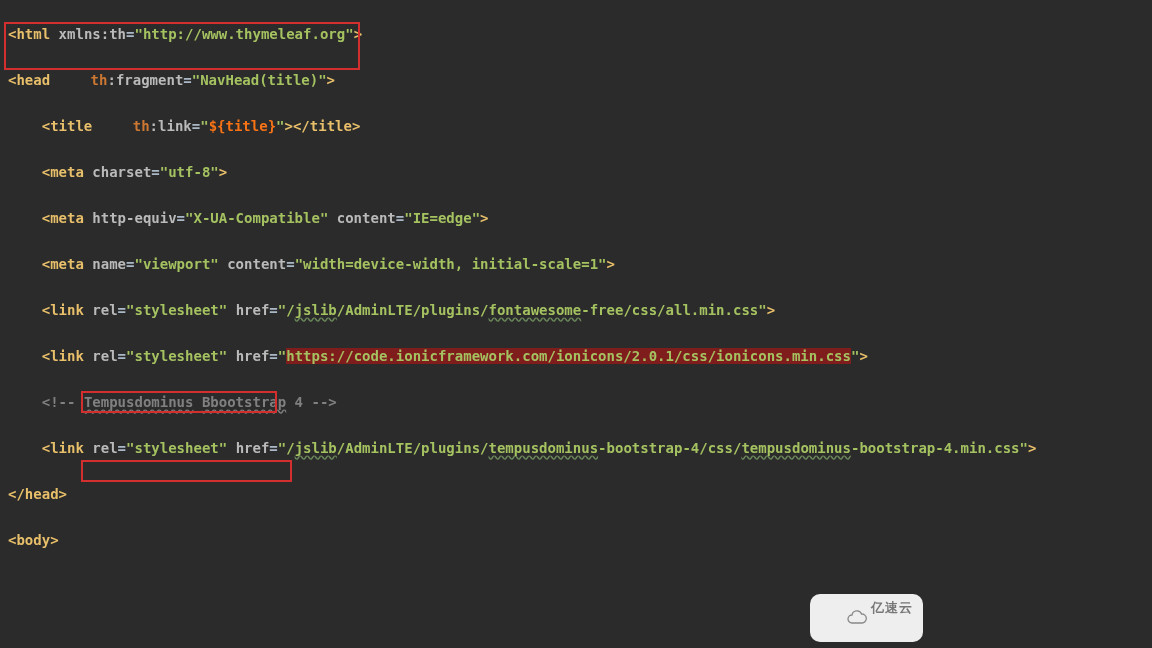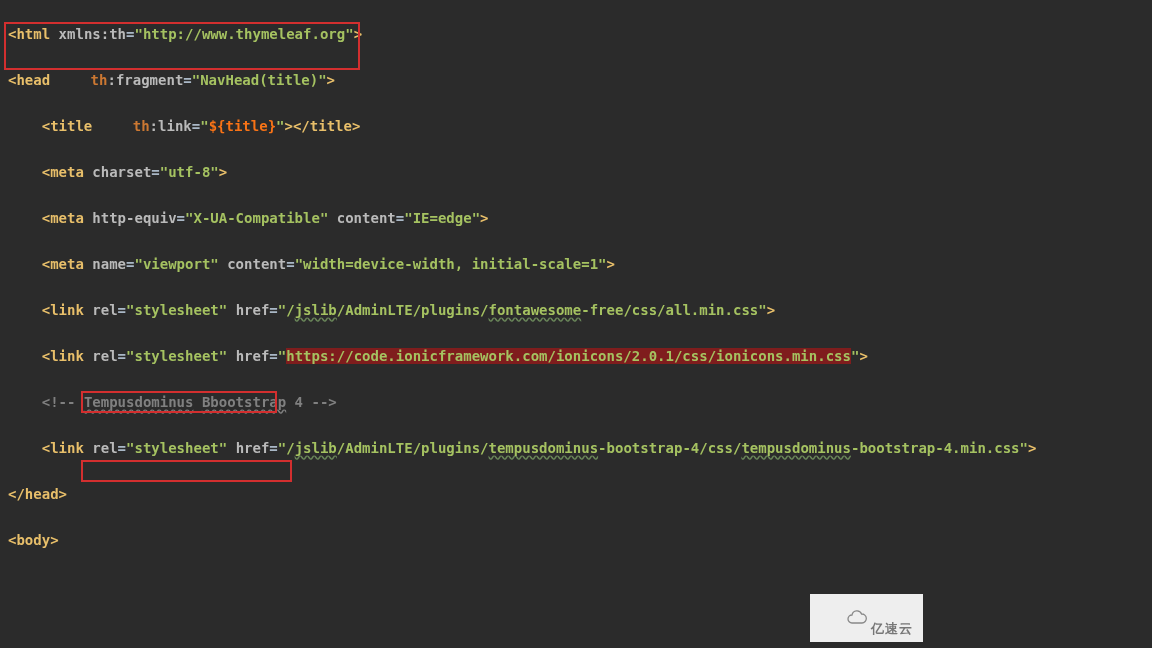--- a/index.html
+++ b/index.html
@@ -44,27 +44,27 @@
     pointer-events: none;
   }
 
   
   .watermark {
     position: absolute;
     right: 8px;
     bottom: 6px;
     color: #777;
     background: rgba(255,255,255,0.92);
-    border-radius: 0;
+    border-radius: 10px;
     padding: 2px 10px 2px 8px;
     font-family: sans-serif;
     font-size: 13px;
     letter-spacing: 1px;
     display: flex;
-    align-items: flex-end;
+    align-items: flex-start;
     gap: 4px;
   }
   .watermark .cloud {
     font-size: 14px;
     line-height: 1;
   }
 </style>
 </head>
 <body>
 

